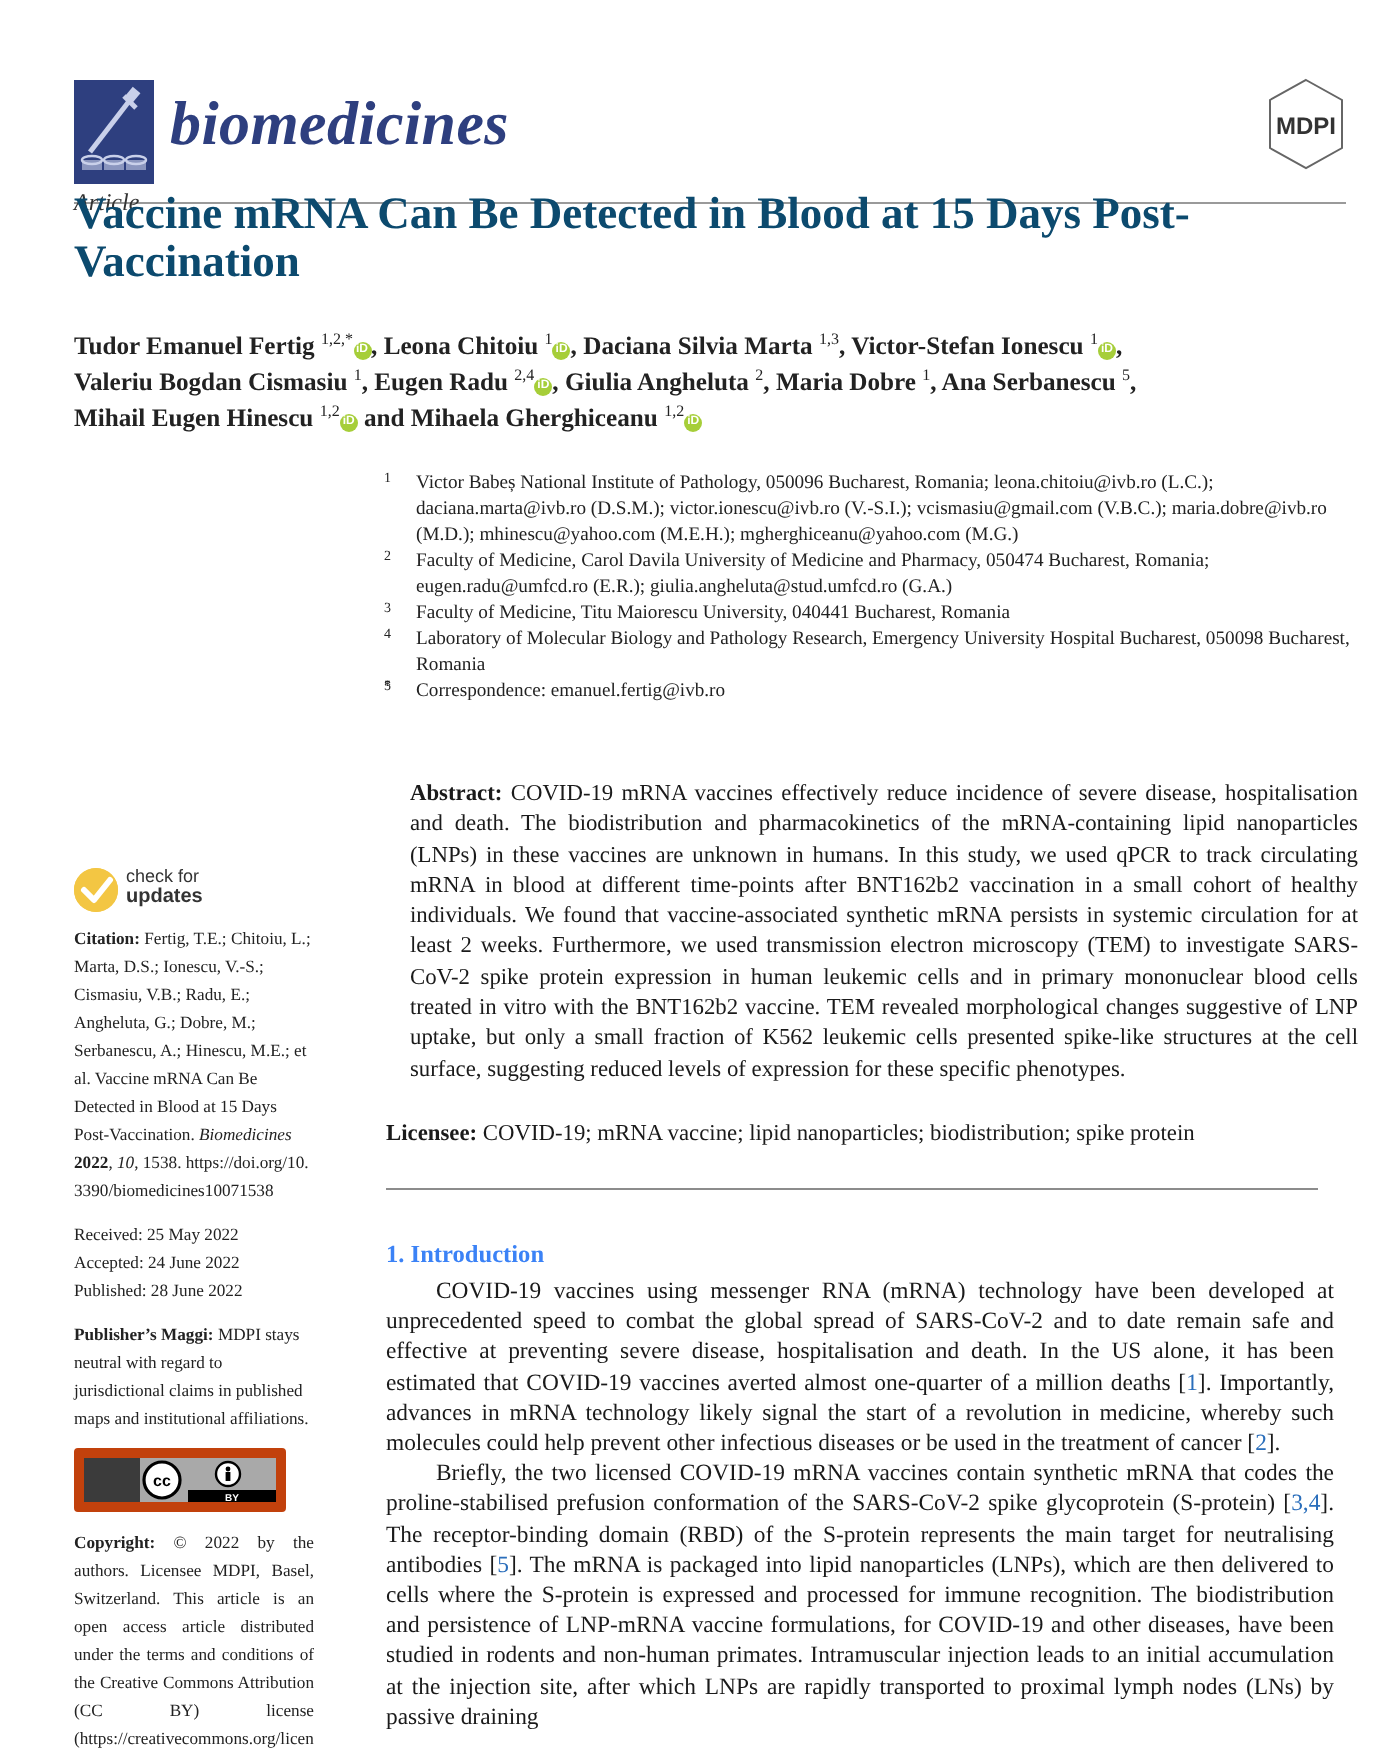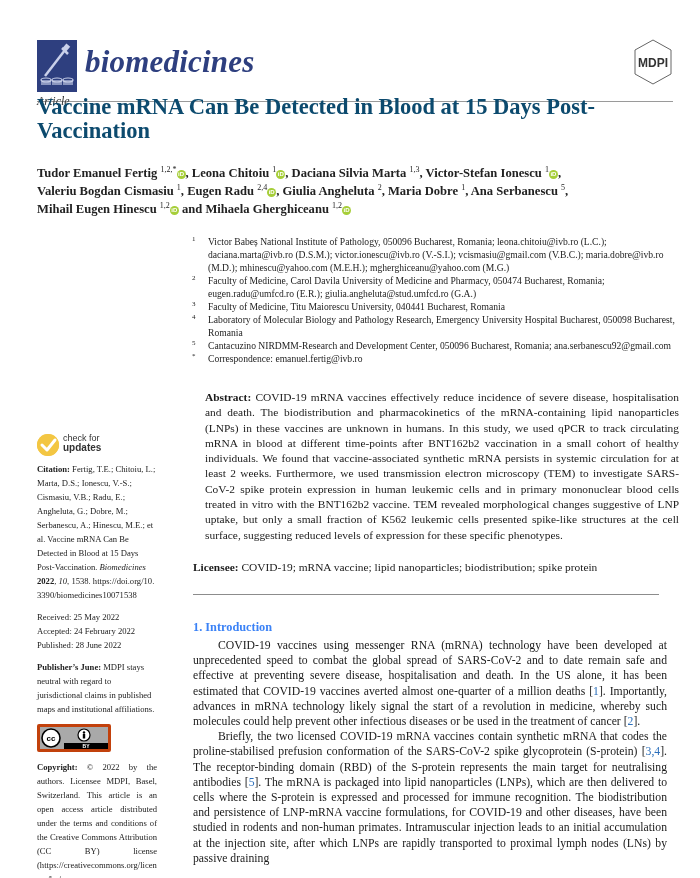--- a/index.html
+++ b/index.html
@@ -36,21 +36,21 @@
   .ref { color: #2a6ebb; }
 
   
   #sidebar { position: absolute; left: 37px; top: 432px; width: 120px; font-family: "Liberation Serif", serif; font-size: 8.6px; line-height: 14px; color: #222; }
   #check-updates { position: relative; height: 26px; margin-bottom: 4px; }
   #check-icon { position: absolute; left: 0; top: 2px; width: 22px; height: 22px; border-radius: 50%; background: #f3c643; }
   #check-text { position: absolute; left: 26px; top: 1px; font-family: "Liberation Sans", sans-serif; font-size: 9px; line-height: 10px; color: #333; }
   #check-text b { font-size: 10px; }
   .side-block { margin-bottom: 8px; }
   .side-block.just { text-align: justify; }
-  #cc-badge { width: 68px; height: 22px; background: #3b3b3b; border: 3px solid #c2410c; border-radius: 2px; position: relative; margin: 4px 10px 8px 0; }
+  #cc-badge { width: 68px; height: 22px; background: #3b3b3b; border: 5px solid #c2410c; border-radius: 2px; position: relative; margin: 4px 10px 8px 0; padding-left: 28px; }
 </style>
 </head>
 <body>
 
 <div id="header">
   <div id="journal-logo">
     <svg width="40" height="52" viewBox="0 0 40 52">
       <rect x="0" y="0" width="40" height="52" fill="#2e3f7f"></rect>
       <line x1="8" y1="36" x2="28" y2="10" stroke="#c9d0ea" stroke-width="2.5"></line>
       <line x1="25" y1="8" x2="31" y2="14" stroke="#c9d0ea" stroke-width="2.5"></line>
@@ -78,21 +78,21 @@
 
 <div id="article-type">Article</div>
 <div id="title">Vaccine mRNA Can Be Detected in Blood at 15 Days Post-Vaccination</div>
 <div id="authors"><span>Tudor Emanuel Fertig </span><sup>1,2,*</sup><span class="orcid">iD</span><span>, </span><span>Leona Chitoiu </span><sup>1</sup><span class="orcid">iD</span><span>, </span><span>Daciana Silvia Marta </span><sup>1,3</sup><span>, </span><span>Victor-Stefan Ionescu </span><sup>1</sup><span class="orcid">iD</span><span>, </span><br><span>Valeriu Bogdan Cismasiu </span><sup>1</sup><span>, </span><span>Eugen Radu </span><sup>2,4</sup><span class="orcid">iD</span><span>, </span><span>Giulia Angheluta </span><sup>2</sup><span>, </span><span>Maria Dobre </span><sup>1</sup><span>, </span><span>Ana Serbanescu </span><sup>5</sup><span>, </span><br><span>Mihail Eugen Hinescu </span><sup>1,2</sup><span class="orcid">iD</span><span> and </span><span>Mihaela Gherghiceanu </span><sup>1,2</sup><span class="orcid">iD</span></div>
 
 <div id="affiliations">
     <div class="aff"><span class="aff-num">1</span><span>Victor Babeș National Institute of Pathology, 050096 Bucharest, Romania; leona.chitoiu@ivb.ro (L.C.); daciana.marta@ivb.ro (D.S.M.); victor.ionescu@ivb.ro (V.-S.I.); vcismasiu@gmail.com (V.B.C.); maria.dobre@ivb.ro (M.D.); mhinescu@yahoo.com (M.E.H.); mgherghiceanu@yahoo.com (M.G.)</span></div>
     <div class="aff"><span class="aff-num">2</span><span>Faculty of Medicine, Carol Davila University of Medicine and Pharmacy, 050474 Bucharest, Romania; eugen.radu@umfcd.ro (E.R.); giulia.angheluta@stud.umfcd.ro (G.A.)</span></div>
     <div class="aff"><span class="aff-num">3</span><span>Faculty of Medicine, Titu Maiorescu University, 040441 Bucharest, Romania</span></div>
     <div class="aff"><span class="aff-num">4</span><span>Laboratory of Molecular Biology and Pathology Research, Emergency University Hospital Bucharest, 050098 Bucharest, Romania</span></div>
-    <div class="aff"><span class="aff-num">5</span><span>Cantacuzino NIRDMM-Research and Development Center, 050096 Bucharest, Romania; ana.serbanescu92@gmail.com</span></div>
+    <div class="aff"><span class="aff-num">5</span></div>
     <div class="aff"><span class="aff-num">*</span><span>Correspondence: emanuel.fertig@ivb.ro</span></div>
   </div>
 
 <div id="abstract">
   <b>Abstract:</b>
   <span>COVID-19 mRNA vaccines effectively reduce incidence of severe disease, hospitalisation and death. The biodistribution and pharmacokinetics of the mRNA-containing lipid nanoparticles (LNPs) in these vaccines are unknown in humans. In this study, we used qPCR to track circulating mRNA in blood at different time-points after BNT162b2 vaccination in a small cohort of healthy individuals. We found that vaccine-associated synthetic mRNA persists in systemic circulation for at least 2 weeks.  Furthermore, we used transmission electron microscopy (TEM) to investigate SARS-CoV-2 spike protein expression in human leukemic cells and in primary mononuclear blood cells treated in vitro with the BNT162b2 vaccine. TEM revealed morphological changes suggestive of LNP uptake, but only a small fraction of K562 leukemic cells presented spike-like structures at the cell surface, suggesting reduced levels of expression for these specific phenotypes.</span>
 </div>
 <div id="keywords">
   <b>Licensee:</b>
   <span>COVID-19; mRNA vaccine; lipid nanoparticles; biodistribution; spike protein</span>
@@ -123,26 +123,26 @@
     <b>Citation:</b>
     <span>Fertig, T.E.; Chitoiu, L.; Marta, D.S.; Ionescu, V.-S.; Cismasiu, V.B.; Radu, E.; Angheluta, G.; Dobre, M.; Serbanescu, A.; Hinescu, M.E.; et al. Vaccine mRNA Can Be Detected in Blood at 15 Days Post-Vaccination.</span>
     <i>Biomedicines</i>
     <b>2022</b>,
     <i>10</i><span style="word-break:break-all;">, 1538.  https://doi.org/10.3390/biomedicines10071538</span>
   </div>
 
 
   <div class="side-block">
     <div>Received: 25 May 2022</div>
-    <div>Accepted: 24 February 2022</div>
+    <div>Accepted: 24 June 2022</div>
     <div>Published: 28 June 2022</div>
   </div>
 
   <div class="side-block">
-    <b>Publisher’s June:</b>
+    <b>Publisher’s Maggi:</b>
     <span>MDPI stays neutral with regard to jurisdictional claims in published maps and institutional affiliations.</span>
   </div>
 
   <div id="cc-badge">
     <svg width="68" height="22" viewBox="0 0 68 22">
       <rect x="0" y="0" width="68" height="22" fill="#a9a9a9"></rect>
       <rect x="0" y="0" width="68" height="22" fill="#3a3a3a" opacity="0.0"></rect>
       <circle cx="11" cy="11" r="9" fill="#fff" stroke="#000" stroke-width="1.6"></circle>
       <text x="11" y="14" text-anchor="middle" font-family="Liberation Sans, sans-serif" font-weight="bold" font-size="8" fill="#000">cc</text>
       <rect x="24" y="16" width="44" height="6" fill="#000"></rect>

